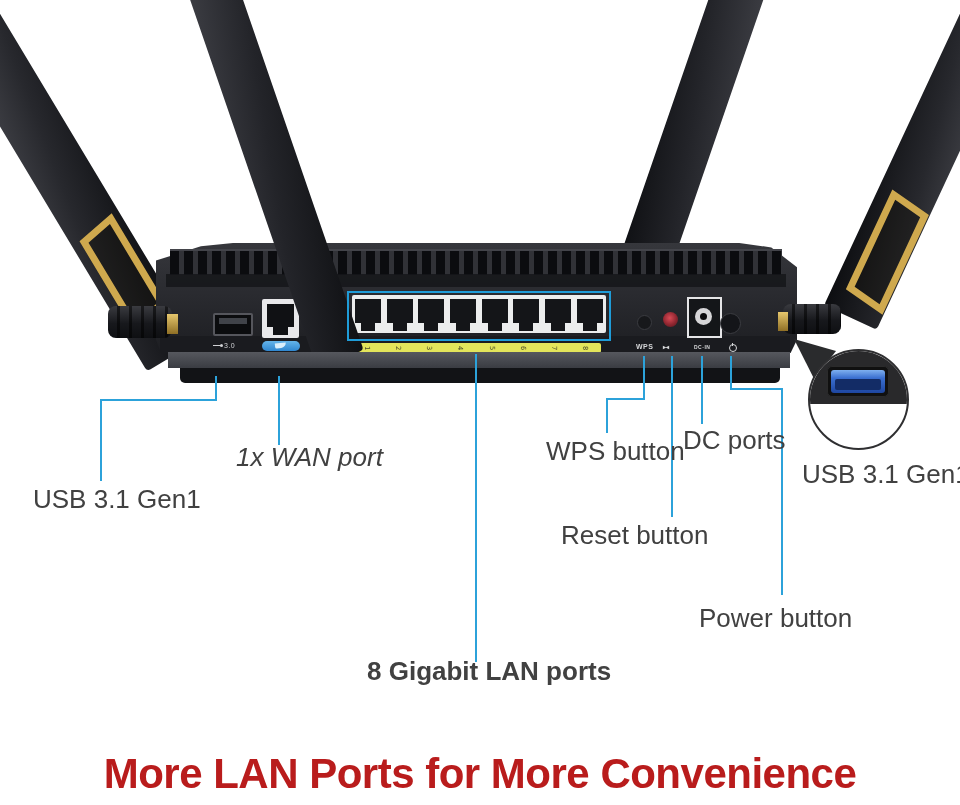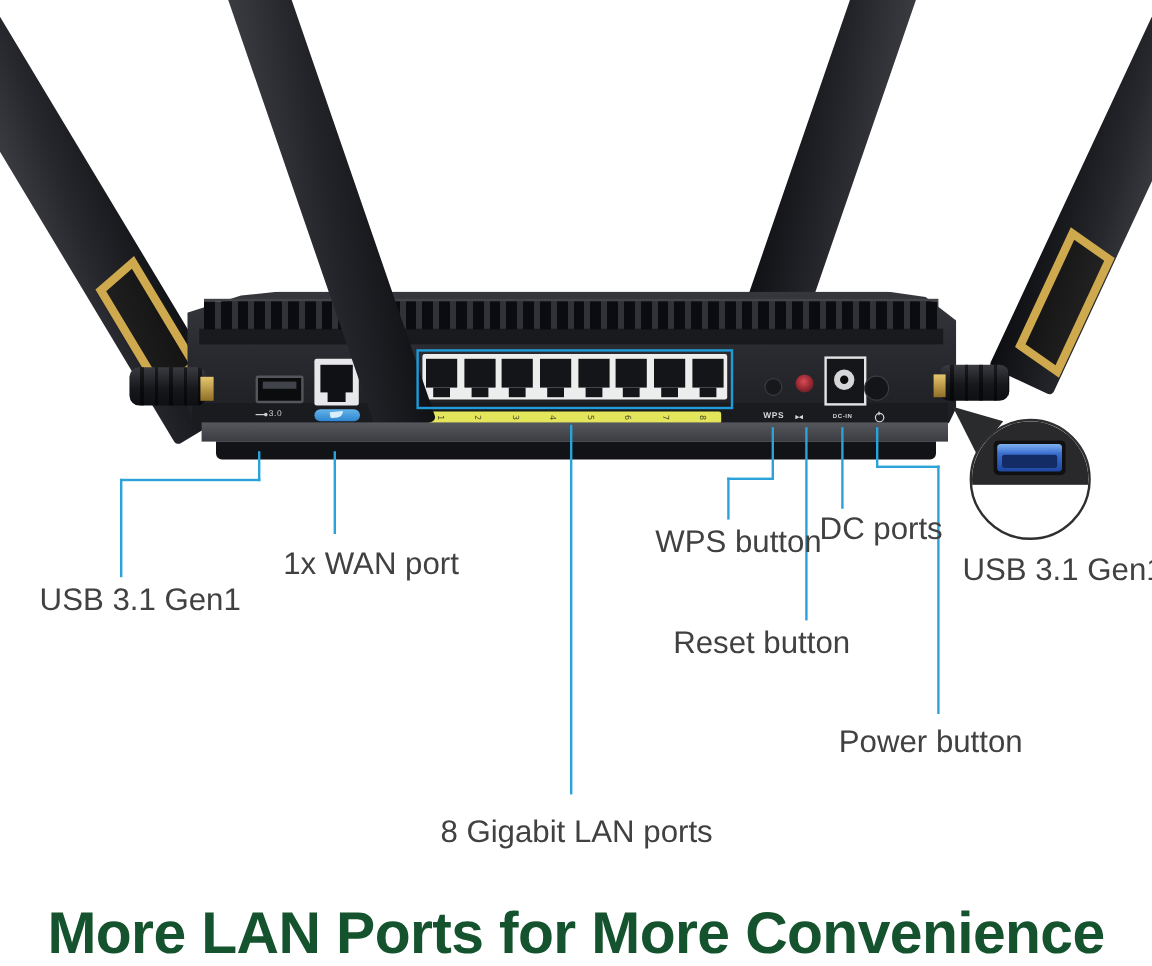--- a/index.html
+++ b/index.html
@@ -111,44 +111,44 @@
   .l-rst-v {left:671px;top:356px;height:161px;}
   .l-dc-v  {left:701px;top:356px;height:68px;}
   .l-pow-v1{left:730px;top:356px;height:34px;}
   .l-pow-h {left:730px;top:388px;width:53px;}
   .l-pow-v2{left:781px;top:388px;height:207px;}
 
   
   .lbl{position:absolute;z-index:6;color:#414141;font-size:26px;font-weight:400;
     letter-spacing:0px;white-space:nowrap;}
   .lbl-usb-l{left:33px;top:484px;}
-  .lbl-wan{left:236px;top:454px;}
+  .lbl-wan{left:236px;top:442px;font-style:italic;}
   .lbl-wps{left:519px;top:436px;margin-left:27px;}
   .lbl-dc{left:683px;top:425px;}
   .lbl-reset{left:561px;top:520px;}
   .lbl-power{left:699px;top:603px;}
   .lbl-usb-r{left:802px;top:459px;}
-  .lbl-lan{left:367px;top:678px;}
+  .lbl-lan{left:367px;top:656px;font-weight:bold;}
 
   
   .mag-tail{left:794px;top:339px;width:42px;height:40px;background:#2a2b2d;z-index:6;
     clip-path:polygon(0 0,100% 30%,48% 100%);}
   .mag{left:808px;top:349px;width:97px;height:97px;border-radius:50%;background:#fff;
     border:2px solid #2f2f31;overflow:hidden;z-index:7;}
   .mag-dark{position:absolute;left:0;top:0;right:0;height:55%;background:#29292b;}
   .mag-usb{position:absolute;left:17px;top:15px;width:60px;height:29px;background:#101010;
     border-radius:5px;border:1px solid #2b2b2b;}
   .mag-usb-inner{position:absolute;left:3px;right:3px;top:3px;bottom:3px;border-radius:3px;
     background:linear-gradient(180deg,#7fb0ef 0%,#3a6fd0 35%,#1e46a0 100%);}
   .mag-usb-tab{position:absolute;left:4px;right:4px;bottom:3px;height:11px;background:#132c66;
     border-radius:2px;}
 
   
   .title{position:absolute;left:0;right:0;top:750px;text-align:center;z-index:6;
-    font-size:49px;font-weight:700;color:#14532d;letter-spacing:-.5px;}
+    font-size:42px;font-weight:700;color:#b91c1c;letter-spacing:-.5px;}
 </style>
 </head>
 <body>
 
 <div id="canvas">
 
   <div class="blade blade-ol">
     <div class="gold-acc gold-acc-l"></div>
   </div>
   <div class="blade blade-ir"></div>

